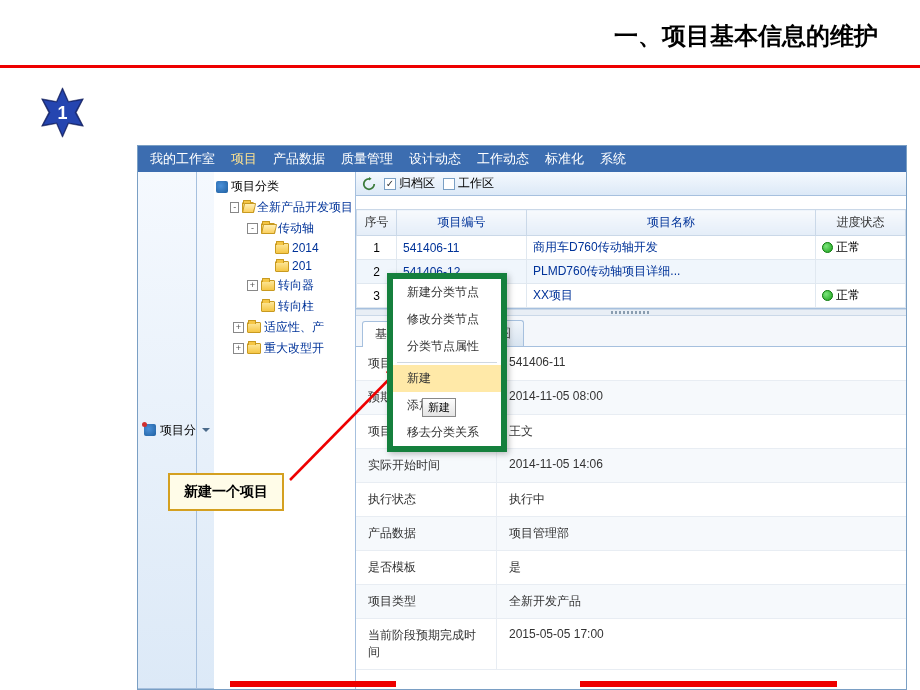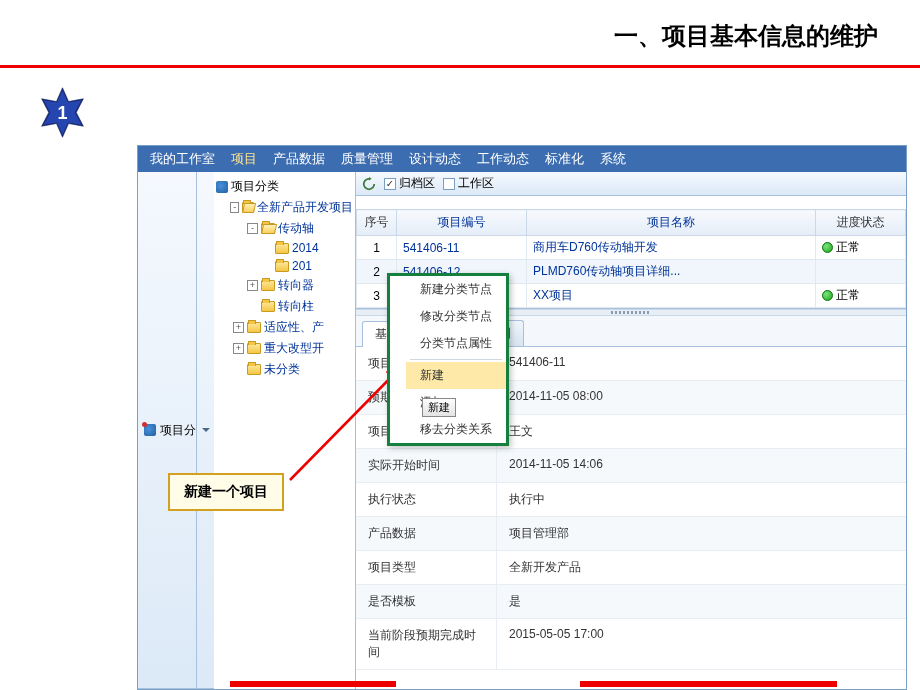--- a/index.html
+++ b/index.html
@@ -63,21 +63,21 @@
     .tabs { display: flex; padding: 4px 6px 0; background: #f4f7fb; border-bottom: 1px solid #a6c0de; gap: 2px; }
     .tab { padding: 4px 12px; border: 1px solid #a6c0de; border-bottom: none; background: linear-gradient(#f0f5fb, #d8e4f0); border-radius: 3px 3px 0 0; cursor: pointer; color: #333; }
     .tab.active { background: #fff; position: relative; top: 1px; }
     
     .detail-panel { flex: 1; overflow: auto; background: #fff; }
     .detail-row { display: flex; border-bottom: 1px solid #e8edf3; }
     .detail-row:nth-child(even) { background: #f6f9fc; }
     .detail-label { width: 140px; padding: 8px 12px; color: #333; }
     .detail-value { flex: 1; padding: 8px 12px; color: #333; border-left: 1px solid #e8edf3; }
     
-    .context-menu { position: absolute; background: #fff; border: 3px solid #15803d; box-shadow: 2px 2px 6px rgba(0,0,0,0.25); min-width: 120px; z-index: 100; padding-left: 16px; }
+    .context-menu { position: absolute; background: #fff; border: 6px solid #15803d; box-shadow: 2px 2px 6px rgba(0,0,0,0.25); min-width: 120px; z-index: 100; }
     .context-menu-item { padding: 5px 14px; cursor: pointer; color: #333; }
     .context-menu-item.highlight { background: #ffe9a8; }
     .context-menu-sep { height: 1px; background: #d0d8e0; margin: 2px 4px; }
     
     .floating-btn { position: absolute; border: 1px solid #888; background: linear-gradient(#fdfdfd, #e4e4e4); padding: 1px 5px; font-size: 11px; cursor: pointer; z-index: 101; }
     
     .callout-box { position: absolute; border: 2px solid #d4a020; background: #fffce8; padding: 8px 14px; font-weight: bold; font-size: 14px; color: #000; z-index: 50; }
     
     .arrow-svg { position: absolute; z-index: 60; pointer-events: none; }
     
@@ -163,26 +163,20 @@
               <span class="tree-indent" style="width:14px"></span>
               <span class="tree-toggle">+</span>
               <span class="folder-icon"></span>
               <span class="tree-label">适应性、产</span>
             </div>
             <div class="tree-node">
               <span class="tree-indent" style="width:14px"></span>
               <span class="tree-toggle">+</span>
               <span class="folder-icon"></span>
               <span class="tree-label">重大改型开</span>
-            </div>
-            <div class="tree-node">
-              <span class="tree-indent" style="width:14px"></span>
-              <span class="tree-spacer"></span>
-              <span class="folder-icon"></span>
-              <span class="tree-label">未分类</span>
             </div>
           </div>
       </div>
     </div>
 
     <div class="main">
       <div class="filter-bar">
         <span class="refresh-icon">
           <svg viewBox="0 0 16 16">
               <path d="M8 2 A6 6 0 1 0 14 8" fill="none" stroke="#3a7a3a" stroke-width="2"></path>
@@ -258,26 +252,26 @@
           </div>
           <div class="detail-row">
             <div class="detail-label">执行状态</div>
     <div class="detail-value">执行中</div>
           </div>
           <div class="detail-row">
             <div class="detail-label">产品数据</div>
     <div class="detail-value">项目管理部</div>
           </div>
           <div class="detail-row">
+            <div class="detail-label">是否模板</div>
+    <div class="detail-value">是</div>
+          </div>
+          <div class="detail-row">
             <div class="detail-label">项目类型</div>
     <div class="detail-value">全新开发产品</div>
-          </div>
-          <div class="detail-row">
-            <div class="detail-label">是否模板</div>
-    <div class="detail-value">是</div>
           </div>
           <div class="detail-row">
             <div class="detail-label">当前阶段预期完成时间</div>
     <div class="detail-value">2015-05-05 17:00</div>
           </div>
         </div>
     </div>
   </div>
 </div>
 

